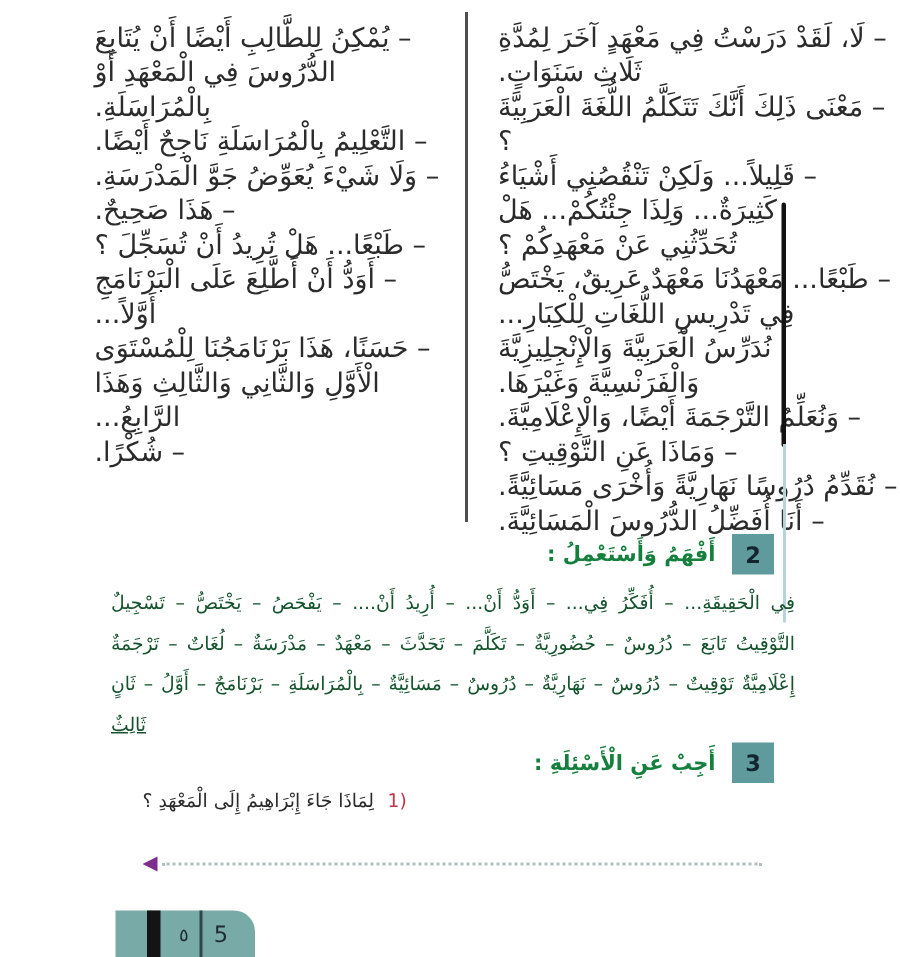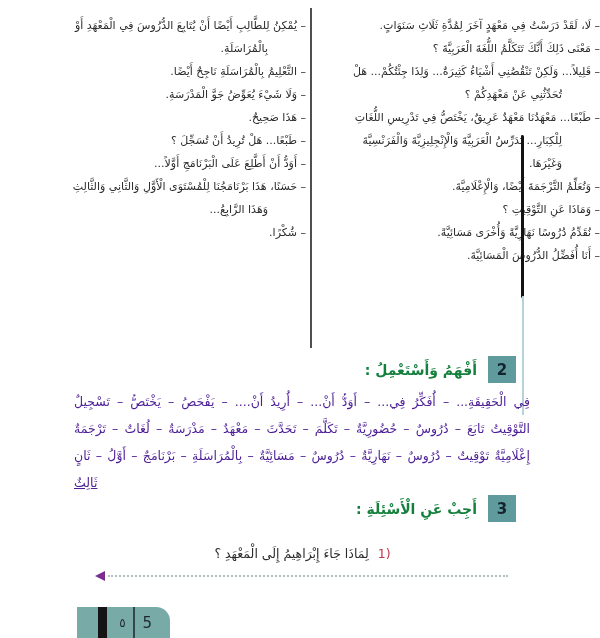--- a/index.html
+++ b/index.html
@@ -5,44 +5,44 @@
   html,body{margin:0;padding:0;background:#ffffff;}
   .page{
     position:relative;width:600px;height:638px;background:#ffffff;overflow:hidden;
     font-family:"DejaVu Sans",sans-serif;direction:rtl;color:#262626;
   }
   
   .dialogue-col{position:absolute;top:14px;}
   .col-right{right:0;width:268px;}
   .col-left{left:63px;width:243px;}
   .turn{
-    font-size:11px;line-height:23px;text-align:right;
+    font-size:18px;line-height:23px;text-align:left;
     padding-right:38px;text-indent:-38px;color:#2b2b2b;
   }
   .col-divider{position:absolute;left:310px;top:8px;width:1.5px;height:340px;background:#4f4f4f;}
   
   .spine-dark{position:absolute;left:521px;top:135px;width:3px;height:163px;background:#121212;border-radius:2px;}
   .spine-light{position:absolute;left:522px;top:296px;width:1.5px;height:119px;background:var(--spine_light,#b7d3da);}
   
   .sec{position:absolute;right:84px;display:flex;align-items:center;gap:11px;}
   .sec2{top:356px;}
   .sec3{top:495px;}
   .sec-box{
     width:28px;height:27px;background:var(--teal_badge,#5f9b9c);
     color:#14242f;font-weight:bold;font-size:15px;
     display:flex;align-items:center;justify-content:center;
   }
   .sec-title{font-weight:bold;font-size:14px;color:#15803d;}
   
   .vocab{position:absolute;top:388px;right:70px;width:456px;}
-  .vocab-line{font-size:12.5px;line-height:27px;color:#4c1d95;}
+  .vocab-line{font-size:12.5px;line-height:27px;color:#14532d;}
   .vocab .vocab-line:not(:last-child){text-align:justify;text-align-last:justify;}
   .vocab .vocab-line:last-child{text-align:left;text-decoration:underline;}
   
-  .question{position:absolute;top:546px;right:90px;left:95px;font-size:12.5px;text-align:center;color:#2b2b2b;}
+  .question{position:absolute;top:526px;right:90px;left:95px;font-size:12.5px;text-align:left;color:#2b2b2b;}
   .qnum{color:var(--question_red,#c1384b);direction:ltr;unicode-bidi:embed;margin-left:5px;}
   
   .answer{position:absolute;top:569px;left:95px;right:92px;height:14px;display:flex;align-items:center;direction:ltr;}
   .answer-arrow{
     width:0;height:0;flex:0 0 auto;
     border-top:5px solid transparent;border-bottom:5px solid transparent;
     border-right:10px solid var(--arrow_purple,#7b2e8e);
   }
   .answer-dots{flex:1 1 auto;height:0;border-bottom:2px dotted #b4c0c0;margin-left:3px;}
   

